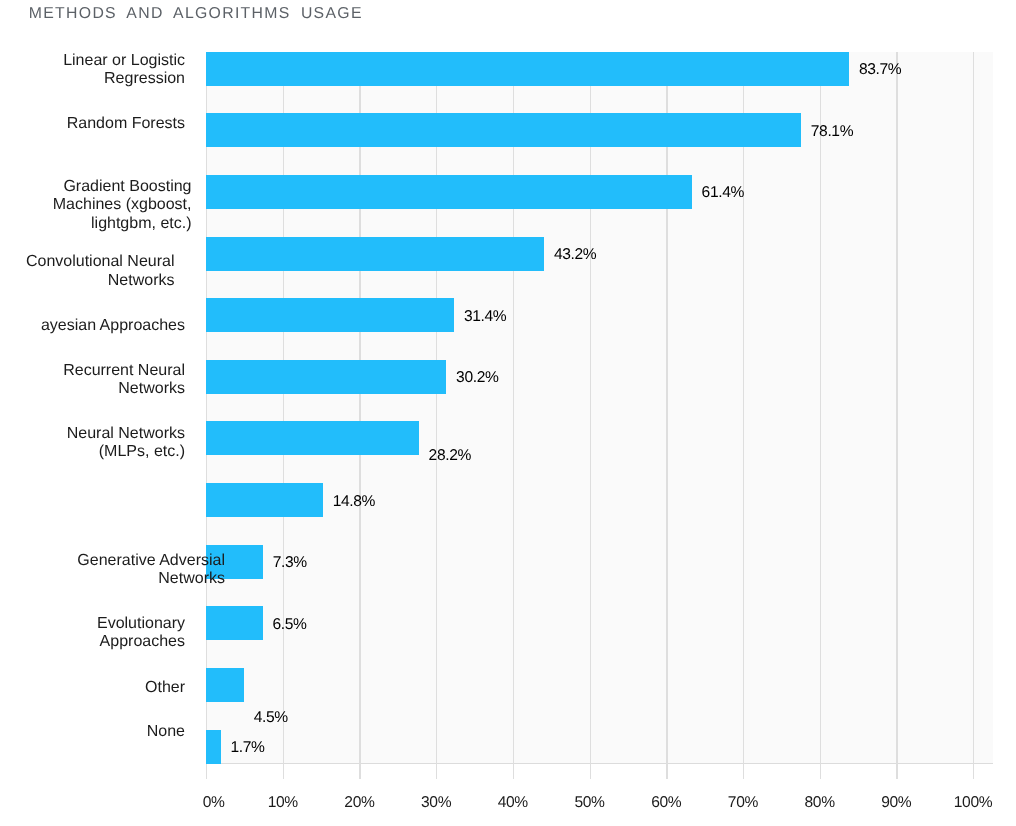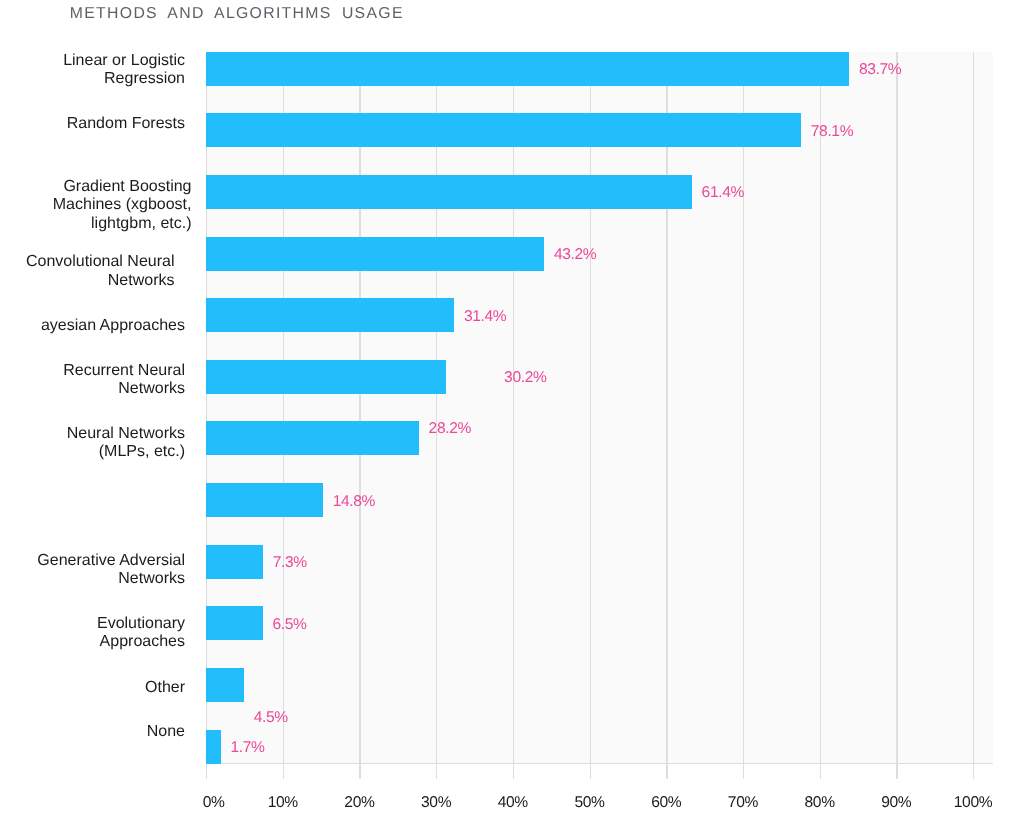--- a/index.html
+++ b/index.html
@@ -10,32 +10,32 @@
     overflow:hidden;
     position:relative;
     -webkit-font-smoothing: antialiased;
     text-rendering: geometricPrecision;
     transform: translateZ(0);
   }
   #chart { position:absolute; left:0; top:0; width:1016px; height:826px; }
   .title {
     position:absolute; left:28.8px; top:4.5px;
     font-size:15.8px; font-weight:400; letter-spacing:1.31px; word-spacing:4.59px;
-    color:#5c6167; white-space:nowrap;margin-left:41px;
+    color:#5c6167; white-space:nowrap;
   }
   .plot {
     position:absolute;
     left:206px; top:51.7px; width:787px; height:711.5px;
     background:#fafafa;
   }
   .gridline { position:absolute; top:0; height:711.5px; width:1.4px; background:#dedede; }
   .axisline { position:absolute; left:206px; top:762.7px; width:787px; height:1.8px; background:#dcdcdc; }
   .tick { position:absolute; width:1.4px; height:16px; background:#dedede; top:763px; }
   .bar { position:absolute; background:#22bdfb; height:34px; left:206px; }
-  .vlabel { position:absolute; font-size:15.6px; letter-spacing:-0.38px; color:#ec4899; white-space:nowrap; }
+  .vlabel { position:absolute; font-size:15.6px; letter-spacing:-0.38px; color:#000000; white-space:nowrap; }
   .clabel { position:absolute; left:0; font-size:16px; color:#1c1c1c; text-align:right; line-height:18.5px; white-space:nowrap; }
   .tlabel { position:absolute; top:794px; font-size:15.6px; letter-spacing:-0.38px; color:#1c1c1c; white-space:nowrap; }
 </style>
 </head>
 <body>
 
 <div id="chart">
   <div class="title">METHODS AND ALGORITHMS USAGE</div>
   <div class="plot">
     <div class="gridline" style="left: 0px;"></div>
@@ -96,36 +96,36 @@
   <div class="clabel" style="top: 253.3px; width: 174.5px;">
     <div>Convolutional Neural</div>
     <div>Networks</div>
   </div>
   <div class="bar" style="top: 298.18px; width: 248.1px;"></div>
   <div class="vlabel" style="top: 307.68px; left: 463.9px;">31.4%</div>
   <div class="clabel" style="top: 316.7px; width: 185px;">
     <div>ayesian Approaches</div>
   </div>
   <div class="bar" style="top: 359.8px; width: 240.3px;"></div>
-  <div class="vlabel" style="top: 369.3px; left: 456.1px; margin-left: 48px;">30.2%</div>
+  <div class="vlabel" style="top: 369.3px; left: 456.1px;">30.2%</div>
   <div class="clabel" style="top: 361.7px; width: 185px;">
     <div>Recurrent Neural</div>
     <div>Networks</div>
   </div>
   <div class="bar" style="top: 421.42px; width: 212.8px;"></div>
-  <div class="vlabel" style="top: 420px; left: 428.6px; text-align: right;">28.2%</div>
+  <div class="vlabel" style="top: 447px; left: 428.6px; text-align: right;">28.2%</div>
   <div class="clabel" style="top: 424.8px; width: 185px;">
     <div>Neural Networks</div>
     <div>(MLPs, etc.)</div>
   </div>
   <div class="bar" style="top: 483.04px; width: 116.9px;"></div>
   <div class="vlabel" style="top: 492.54px; left: 332.7px;">14.8%</div>
   <div class="bar" style="top: 544.66px; width: 56.9px;"></div>
   <div class="vlabel" style="top: 554.16px; left: 272.7px;">7.3%</div>
-  <div class="clabel" style="top: 551.9px; width: 185px;">
+  <div class="clabel" style="top: 551.9px; width: 185px; padding-left: 40px;">
     <div>Generative Adversial</div>
     <div>Networks</div>
   </div>
   <div class="bar" style="top: 606.28px; width: 56.7px;"></div>
   <div class="vlabel" style="top: 615.78px; left: 272.5px;">6.5%</div>
   <div class="clabel" style="top: 614.9px; width: 185px;">
     <div>Evolutionary</div>
     <div>Approaches</div>
   </div>
   <div class="bar" style="top: 667.9px; width: 37.9px;"></div>

